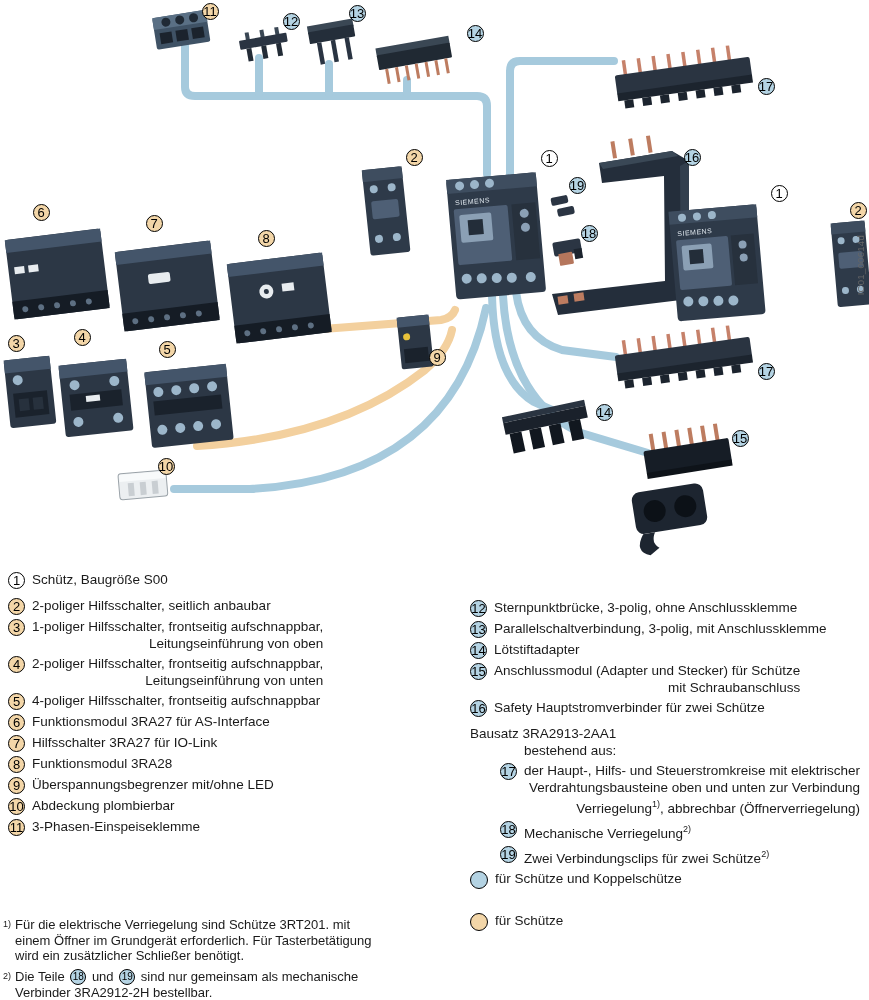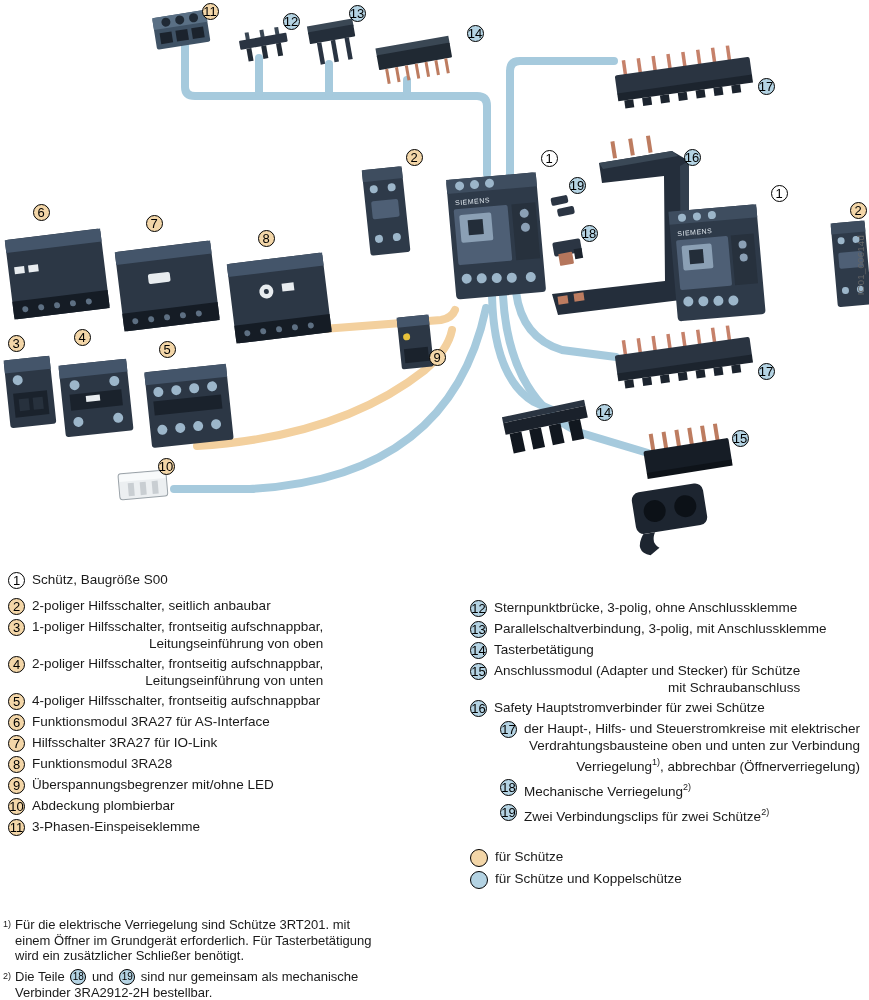--- a/index.html
+++ b/index.html
@@ -460,34 +460,40 @@
       </div>
       <div class="legend-item">
         <span class="badge badge-blue">13</span>
         <div class="legend-text">
           <div class="tline">Parallelschaltverbindung, 3-polig, mit Anschlussklemme</div>
         </div>
       </div>
       <div class="legend-item">
         <span class="badge badge-blue">14</span>
         <div class="legend-text">
-          <div class="tline">Tasterbetätigung</div>
+          <div class="tline">Lötstiftadapter</div>
         </div>
       </div>
       <div class="legend-item">
         <span class="badge badge-blue">15</span>
         <div class="legend-text">
           <div class="tline">Anschlussmodul (Adapter und Stecker) für Schütze</div>
           <div class="tline">mit Schraubanschluss</div>
         </div>
       </div>
       <div class="legend-item">
         <span class="badge badge-blue">16</span>
         <div class="legend-text">
           <div class="tline">Safety Hauptstromverbinder für zwei Schütze</div>
+        </div>
+      </div>
+      <div class="legend-item gap-sm">
+        <div class="legend-text">
+          <div class="tline">Bausatz 3RA2913-2AA1</div>
+          <div class="tline">bestehend aus:</div>
         </div>
       </div>
       <div class="legend-item indent">
         <span class="badge badge-blue">17</span>
         <div class="legend-text">
           <div class="tline">der Haupt-, Hilfs- und Steuerstromkreise mit elektrischer</div>
           <div class="tline">Verdrahtungsbausteine oben und unten zur Verbindung</div>
           <div class="tline">Verriegelung<sup>1)</sup>, abbrechbar (Öffnerverriegelung)</div>
         </div>
       </div>
@@ -496,30 +502,30 @@
         <div class="legend-text">
           <div class="tline">Mechanische Verriegelung<sup>2)</sup></div>
         </div>
       </div>
       <div class="legend-item indent">
         <span class="badge badge-blue">19</span>
         <div class="legend-text">
           <div class="tline">Zwei Verbindungsclips für zwei Schütze<sup>2)</sup></div>
         </div>
       </div>
+      <div class="legend-item">
+        <span class="badge badge-blue key"></span>
+        <div class="legend-text">
+          <div class="tline">für Schütze und Koppelschütze</div>
+        </div>
+      </div>
       <div class="legend-item gap-lg">
         <span class="badge badge-tan key"></span>
         <div class="legend-text">
           <div class="tline">für Schütze</div>
-        </div>
-      </div>
-      <div class="legend-item">
-        <span class="badge badge-blue key"></span>
-        <div class="legend-text">
-          <div class="tline">für Schütze und Koppelschütze</div>
         </div>
       </div>
     </div>
   <div id="footnotes">
       <div class="footnote">
         <sup class="fn-marker">1)</sup>
         <div class="legend-text">
           <div class="tline">Für die elektrische Verriegelung sind Schütze 3RT201. mit</div>
           <div class="tline">einem Öffner im Grundgerät erforderlich. Für Tasterbetätigung</div>
           <div class="tline">wird ein zusätzlicher Schließer benötigt.</div>

